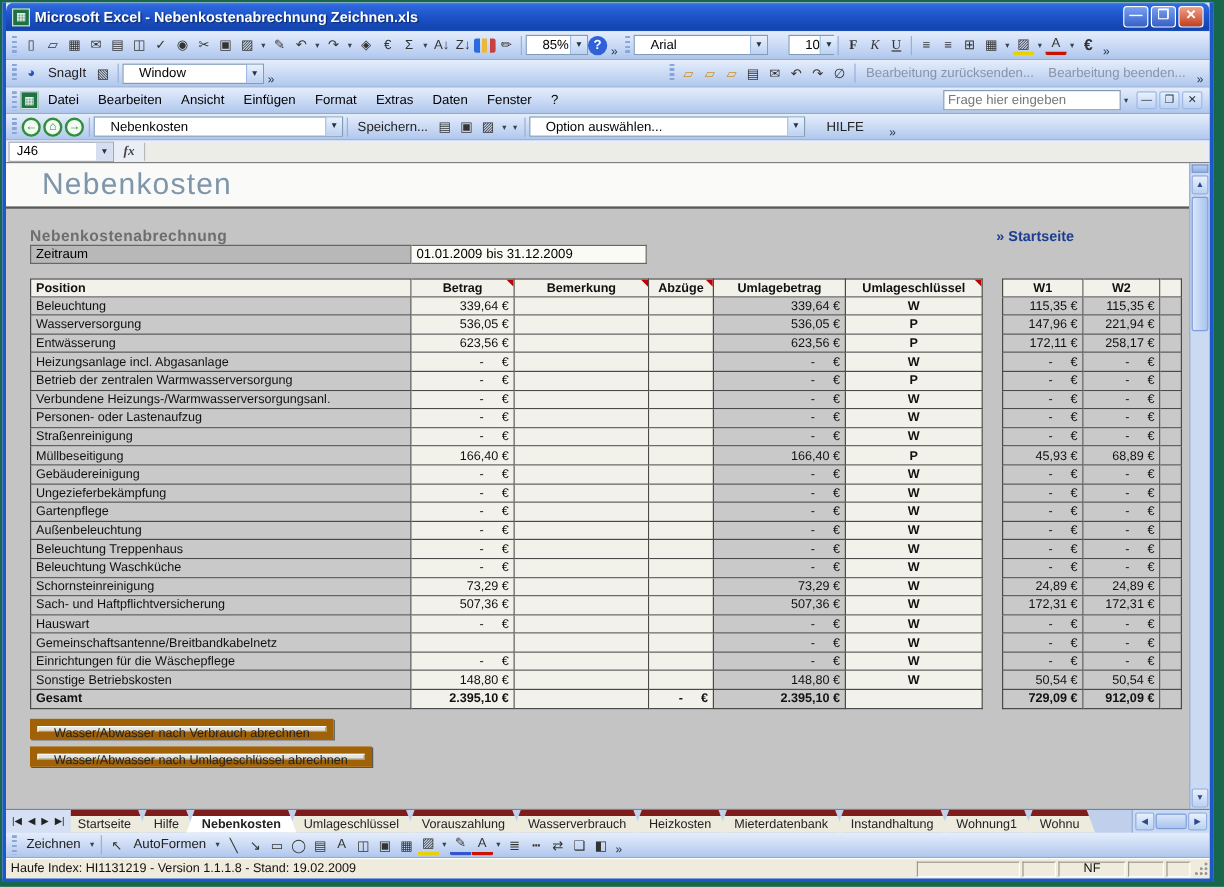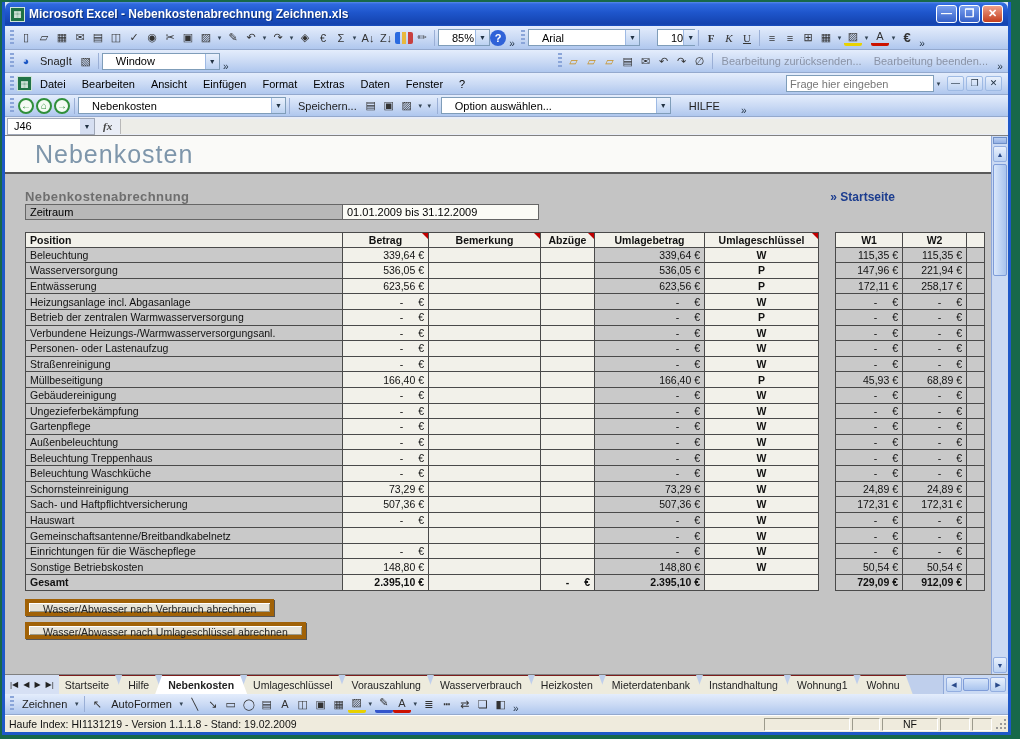--- a/index.html
+++ b/index.html
@@ -86,37 +86,37 @@
   .c-head.hl{justify-content:flex-start}
   .c-gray{background:#C9C9C9}
   .c-white{background:#F2F1EA}
   .c-pos{background:#C9C9C9}
   .c-num{justify-content:flex-end}
   .c-key{justify-content:center;font-weight:bold}
   .c-gap{border:none;background:transparent;padding:0}
   .spread{gap:15px}
   .total-row{font-weight:bold}
   .comment::after{content:"";position:absolute;top:0;right:0;border-left:6px solid transparent;border-top:6px solid #C00000}
-  .sheet-btn{display:block;height:17px;background:#E6E3D8;border:4px solid #a16207;
+  .sheet-btn{display:block;height:17px;background:#E6E3D8;border:6px solid #a16207;
     box-shadow:inset 1px 1px 0 #FFF,inset -1px -1px 0 #9A9A8A,1px 1px 0 #555;
     font-size:10.5px;color:#222;padding:0 14px;font-family:"Liberation Sans",sans-serif;margin-top:6px}
   .sheet-btn:first-of-type{margin-top:8px}
   
   .vscroll{width:17px;flex:none;background:#CBDAF3;border-left:1px solid #8FA8D8;display:flex;flex-direction:column;align-items:stretch}
   .vsplit{height:7px;background:linear-gradient(180deg,#B8CDF0,#93B0E4);border:1px solid #6E8FC8;margin:1px}
   .sbtn{height:16px;background:linear-gradient(180deg,#E8F0FC,#BCD2F2);border:1px solid #93AEE0;border-radius:2px;
     font-size:7px;color:#2A4A8A;display:flex;align-items:center;justify-content:center;margin:1px}
   .vthumb{height:112px;background:linear-gradient(90deg,#D8E6FA,#A9C4EE);border:1px solid #7E9CD8;border-radius:2px;margin:1px}
   .vfill{flex:1}
   
   .tabrow{height:20px;flex:none;background:#BFCFEC;border-top:1px solid #808080;display:flex;align-items:stretch;font-size:10.5px}
   .tab-nav{display:flex;align-items:center;gap:1px;padding:0 3px;background:#D6E0F4;flex:none}
   .tnav{font-size:8px;color:#222;padding:0 2px}
   .tabs{display:flex;align-items:stretch;overflow:hidden;flex:1}
-  .tab{clip-path:polygon(7px 0,calc(100% - 7px) 0,100% 100%,0 100%);background:#EDEBDD;border-top:1px solid #7f1d1d;
+  .tab{clip-path:polygon(7px 0,calc(100% - 7px) 0,100% 100%,0 100%);background:#EDEBDD;border-top:5px solid #7f1d1d;
     padding:0 13px;display:flex;align-items:center;margin-left:-7px;color:#222}
   .tab.active{background:#FFFFFF;font-weight:bold;z-index:2}
   .hscroll{display:flex;align-items:center;flex:none;background:#CBDAF3;border-left:1px solid #8FA8D8;padding:0 1px}
   .hthumb{width:26px;height:13px;background:linear-gradient(180deg,#D8E6FA,#A9C4EE);border:1px solid #7E9CD8;border-radius:2px}
   .hbtn{width:16px;height:15px;font-size:7px;color:#2A4A8A;background:linear-gradient(180deg,#E8F0FC,#BCD2F2);
     border:1px solid #93AEE0;border-radius:2px;display:flex;align-items:center;justify-content:center;margin:0 1px}
   
   .drawrow{height:21px}
   
   .status{height:17px;flex:none;background:#EFEBDD;border-top:1px solid #FFF;display:flex;align-items:center;

